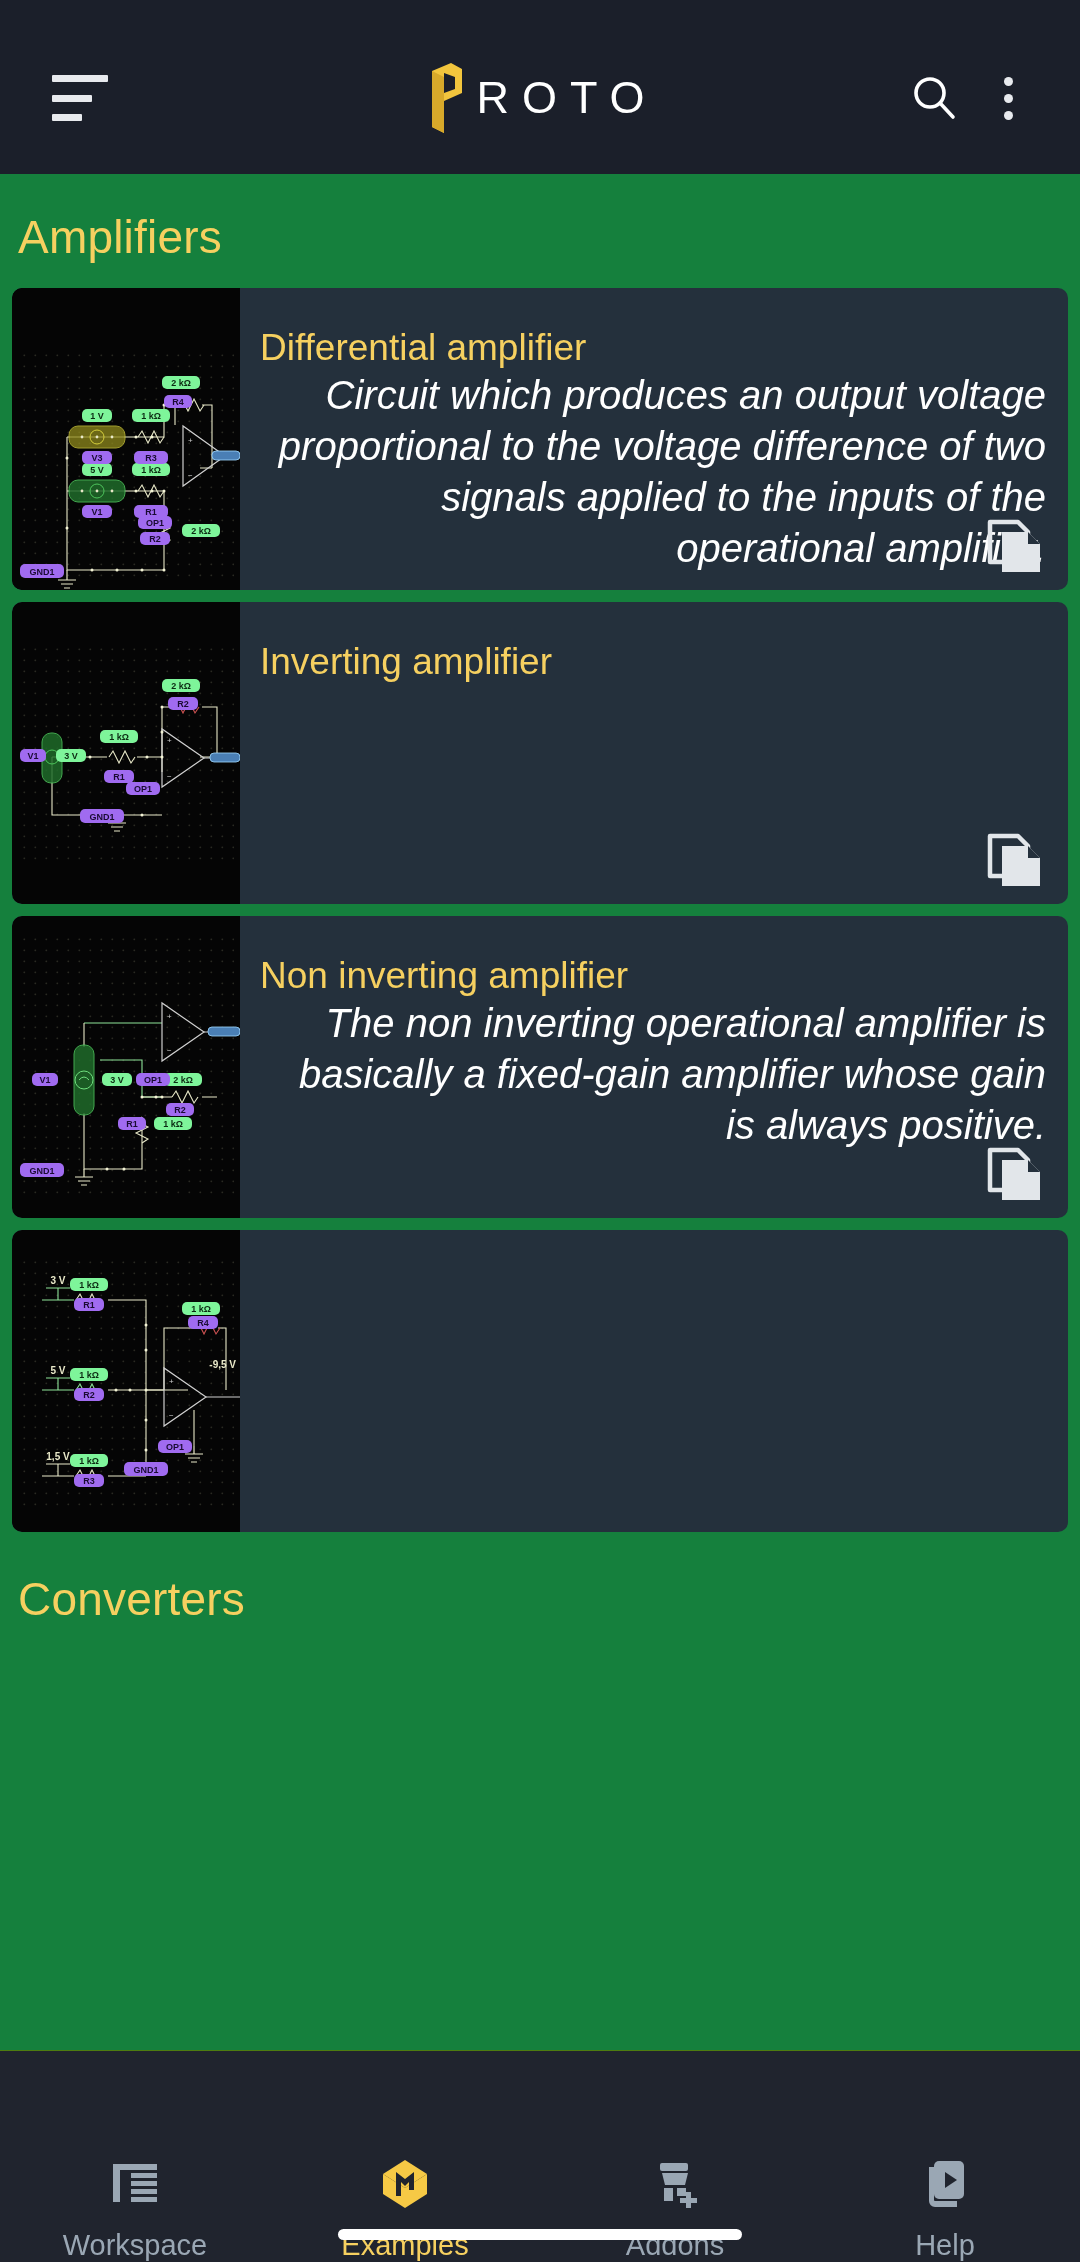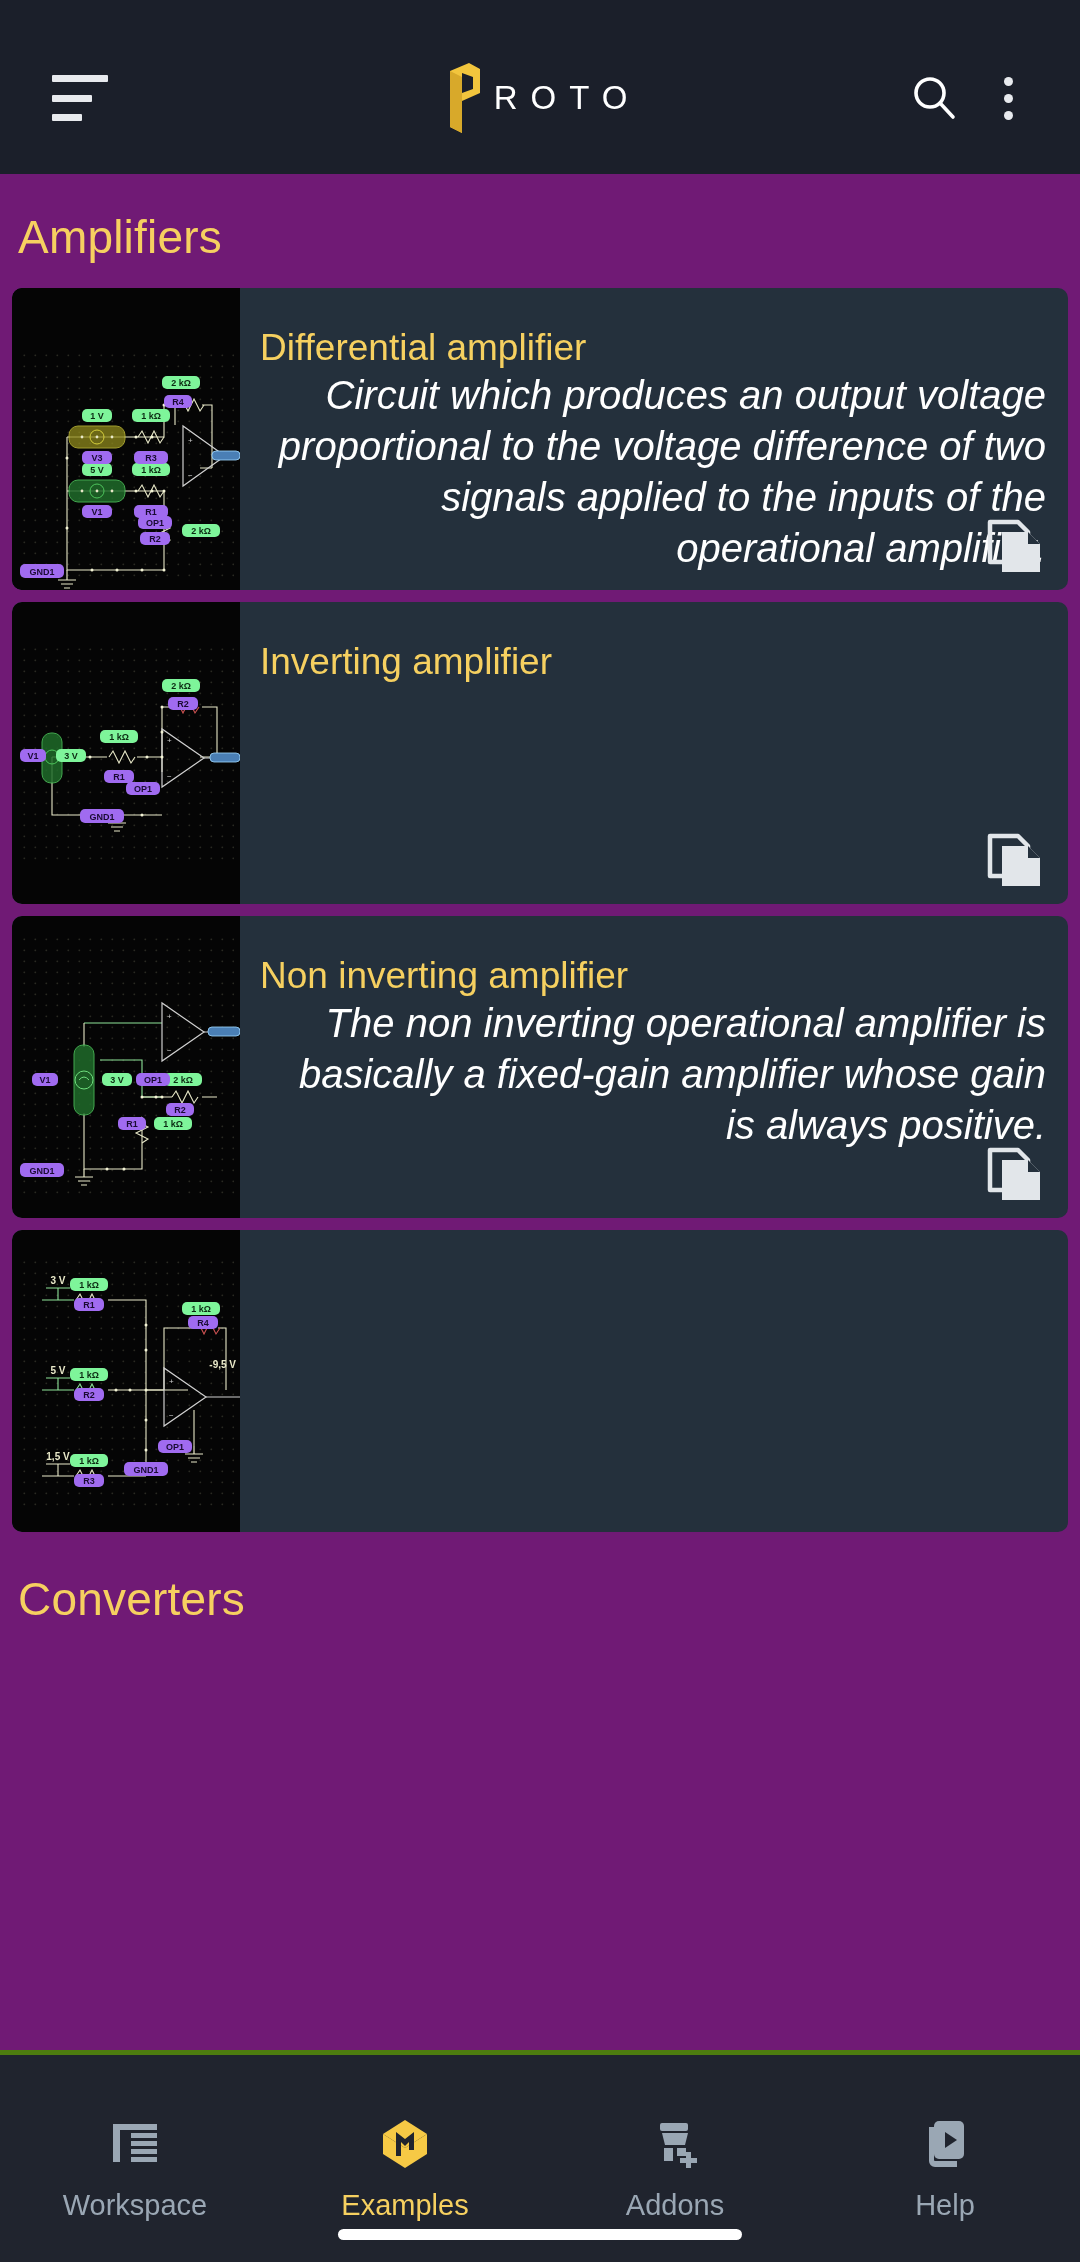--- a/index.html
+++ b/index.html
@@ -59,21 +59,21 @@
     left: 0; right: 0;
     display: flex;
     align-items: center;
     justify-content: center;
     gap: 8px;
     pointer-events: none;
   }
   .brand-logo { width: 46px; height: 70px; display: block; }
   .brand-text {
     color: #ffffff;
-    font-size: 33px;
+    font-size: 45px;
     letter-spacing: 13px;
     font-weight: 300;
     font-family: "Liberation Sans", sans-serif;
   }
 
   .appbar-right {
     margin-left: auto;
     display: flex;
     align-items: center;
     gap: 26px;
@@ -84,21 +84,21 @@
     display: flex; flex-direction: column;
     align-items: center; justify-content: center; gap: 8px;
     cursor: pointer; margin-right: 8px;
   }
   .kebab-icon span { width: 9px; height: 9px; border-radius: 50%; background: #e8eaee; display: block; }
 
   
   .content {
     flex: 1 1 auto;
     overflow: hidden;
-    background: #701a75;
+    background: #15803d;
     position: relative;
   }
 
   .section-title {
     color: #f6d060;
     font-size: 46px;
     font-weight: 400;
     padding: 36px 0 24px 18px;
     letter-spacing: 0.2px;
   }
@@ -152,23 +152,23 @@
     bottom: 14px;
     width: 62px; height: 62px;
     cursor: pointer;
   }
   .copy-btn svg { width: 62px; height: 62px; display: block; }
 
   
   .bottom-nav {
     flex: 0 0 212px;
     background: #20242e;
-    border-top: 5px solid #4d7c0f;
-    display: flex;
-    align-items: center;
+    border-top: 1px solid #4d7c0f;
+    display: flex;
+    align-items: flex-end;
     padding-top: 18px;
     position: relative;
   }
   .nav-item {
     flex: 1 1 0;
     display: flex;
     flex-direction: column;
     align-items: center;
     gap: 14px;
     cursor: pointer;

